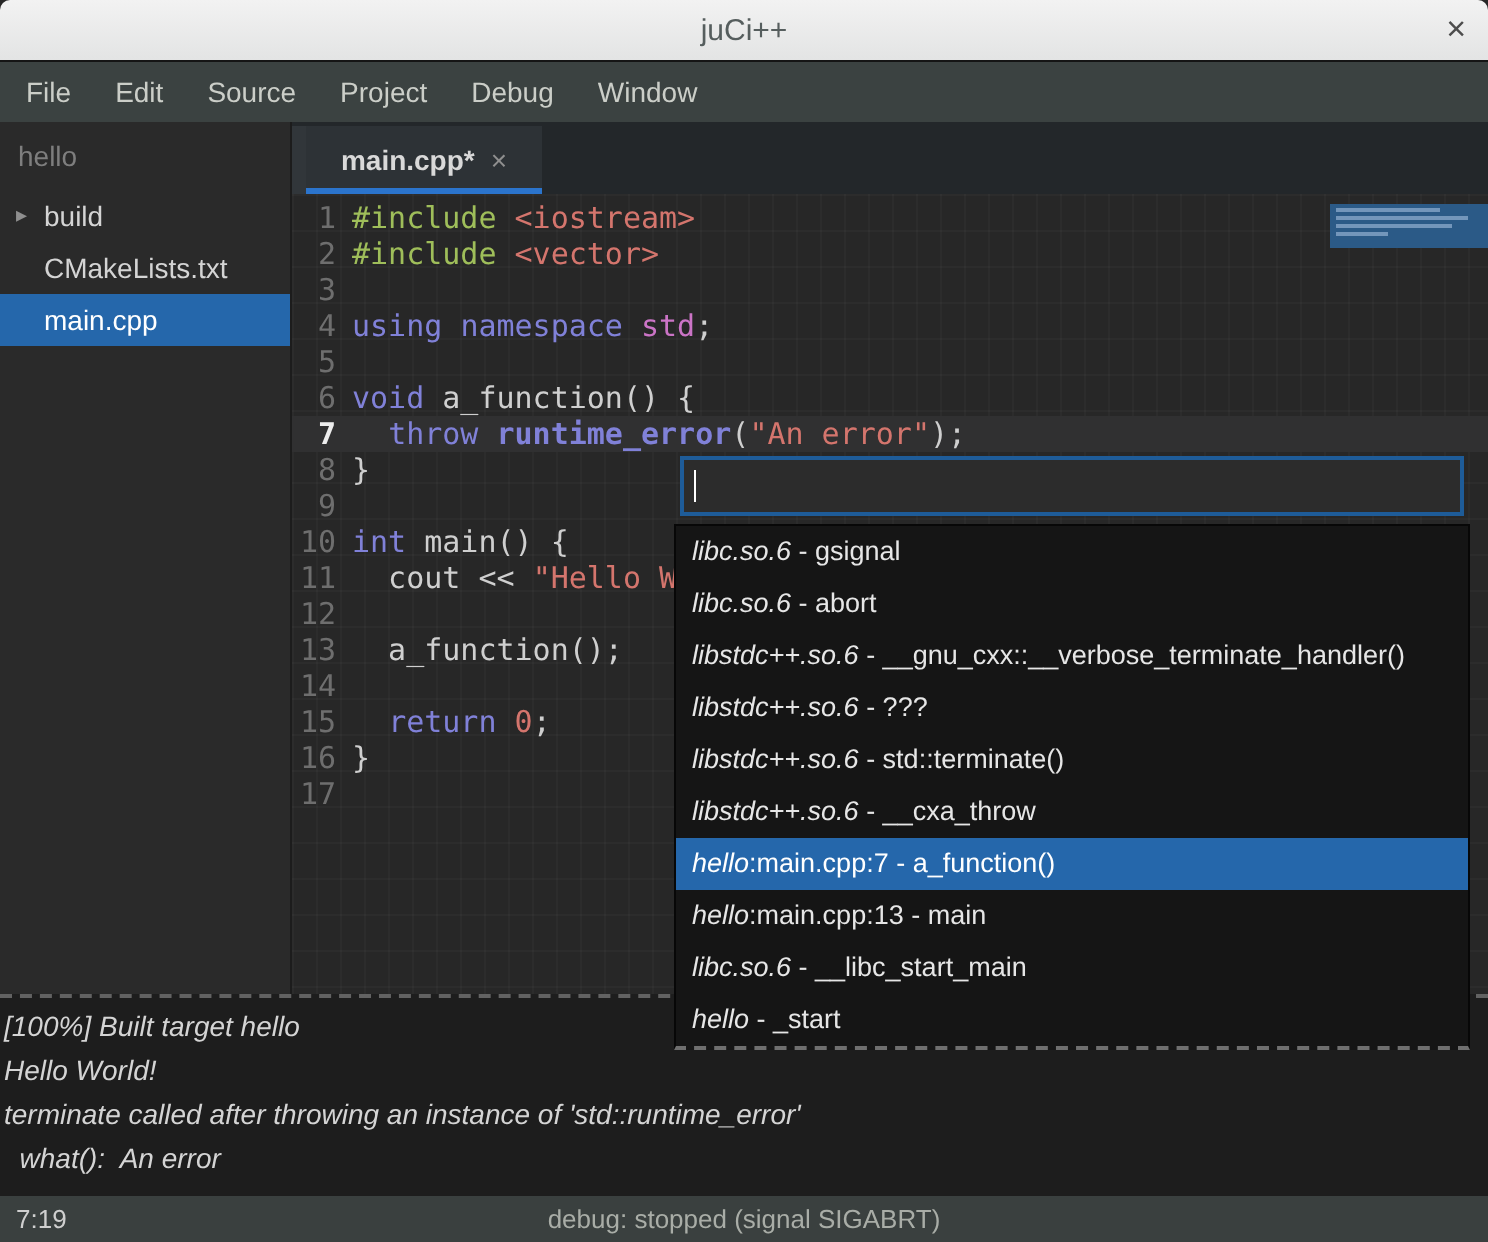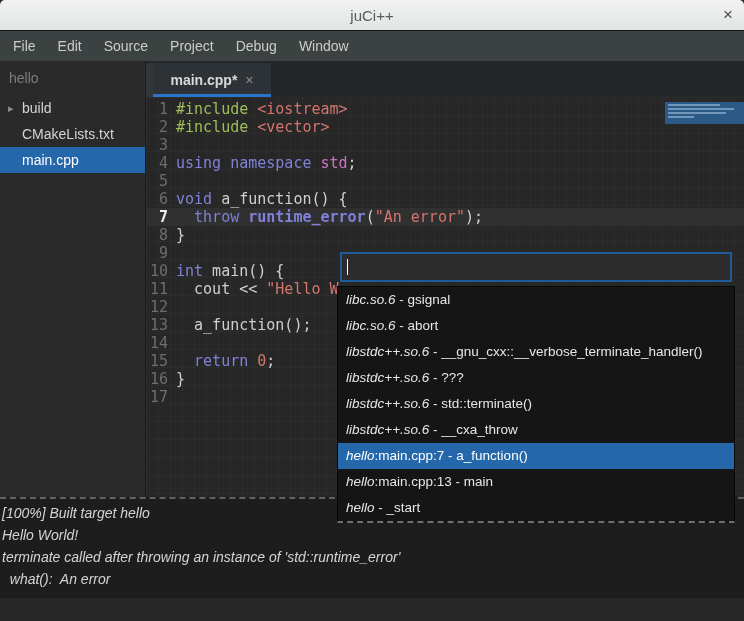--- a/index.html
+++ b/index.html
@@ -58,21 +58,21 @@
   .tk-dir{color:var(--c-dir);} .tk-inc{color:var(--c-inc);} .tk-kw{color:var(--c-kw);}
   .tk-kwb{color:var(--c-kw);font-weight:bold;} .tk-ns{color:var(--c-ns);}
   .tk-str{color:var(--c-str);} .tk-num{color:var(--c-num);} .tk-pl{color:var(--c-pl);}
 
   
   .mini-tooltip{position:absolute;left:519px;top:5px;width:79px;height:22px;background:#2b5a87;
     padding:2px 0 0 3px;overflow:hidden;}
   .mini-tooltip .tline{height:2px;margin-bottom:2px;background:rgba(205,225,250,.45);}
 
   
-  .popup{position:absolute;left:337px;top:228px;width:398px;z-index:10;margin-top:24px;}
+  .popup{position:absolute;left:337px;top:228px;width:398px;z-index:10;}
   .popup-input{height:30px;margin:0 3px 4px 3px;border:2px solid var(--inputborder);
     background:#2c2c2c;display:flex;align-items:center;}
   .caret{width:1px;height:16px;background:#ffffff;margin-left:5px;}
   .popup-list{background:#151515;border:1px solid #070707;border-bottom:2px dashed #6f6f6f;}
   .popup-row{height:26px;line-height:26px;padding:0 8px;color:#e6e6e6;font-size:13.5px;
     white-space:nowrap;overflow:hidden;}
   .popup-row.selected{background:var(--sel);color:#ffffff;}
   .sp-lib{font-style:italic;} .sp-b{font-weight:normal;}
 
   
@@ -167,27 +167,32 @@
     </div>
     <div class="popup-list" id="popup-list">
         <div class="popup-row"><span class="sp-lib">libc.so.6</span><span> - gsignal</span></div>
         <div class="popup-row"><span class="sp-lib">libc.so.6</span><span> - abort</span></div>
         <div class="popup-row"><span class="sp-lib">libstdc++.so.6</span><span> - __gnu_cxx::__verbose_terminate_handler()</span></div>
         <div class="popup-row"><span class="sp-lib">libstdc++.so.6</span><span> - ???</span></div>
         <div class="popup-row"><span class="sp-lib">libstdc++.so.6</span><span> - std::terminate()</span></div>
         <div class="popup-row"><span class="sp-lib">libstdc++.so.6</span><span> - __cxa_throw</span></div>
         <div class="popup-row selected"><span class="sp-lib">hello</span><span>:</span><span class="sp-b">main.cpp:7</span><span> - a_function()</span></div>
         <div class="popup-row"><span class="sp-lib">hello</span><span>:</span><span class="sp-b">main.cpp:13</span><span> - main</span></div>
+        <div class="popup-row"><span class="sp-lib">libc.so.6</span><span> - __libc_start_main</span></div>
         <div class="popup-row"><span class="sp-lib">hello</span><span> - _start</span></div>
       </div>
   </div>
 
   <div class="console">
     <div id="console-lines">
         <div class="console-line">[100%] Built target hello</div>
         <div class="console-line">Hello World!</div>
         <div class="console-line">terminate called after throwing an instance of 'std::runtime_error'</div>
         <div class="console-line">  what():  An error</div>
       </div>
   </div>
 
+  <div class="statusbar">
+    <span class="status-left">7:19</span>
+    <span class="status-center">debug: stopped (signal SIGABRT)</span>
+  </div>
 
 </div>
 
 </body></html>

